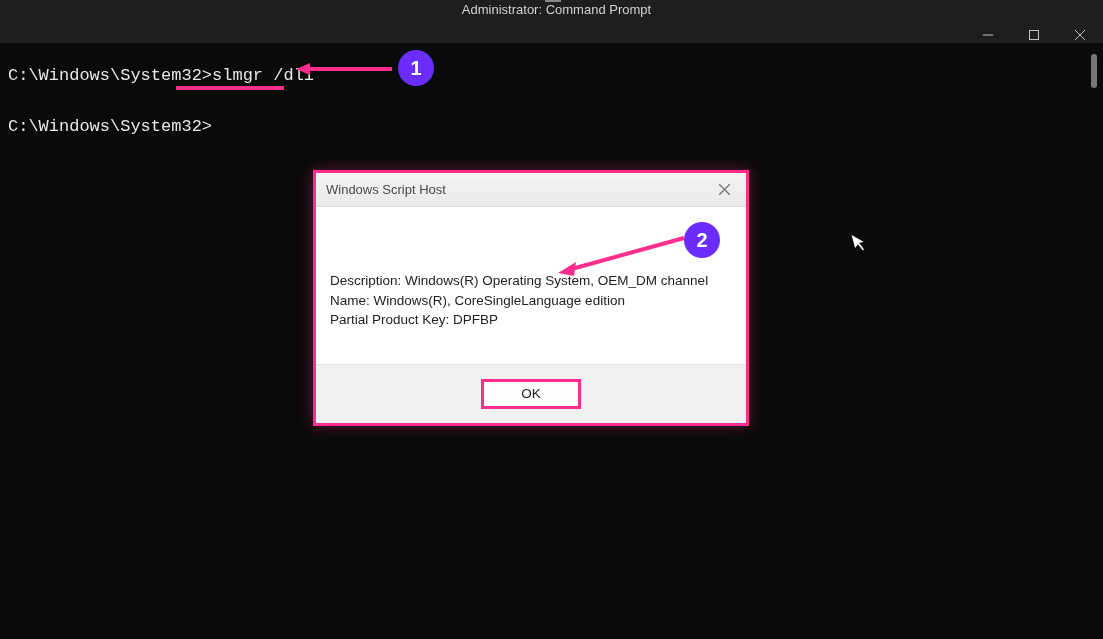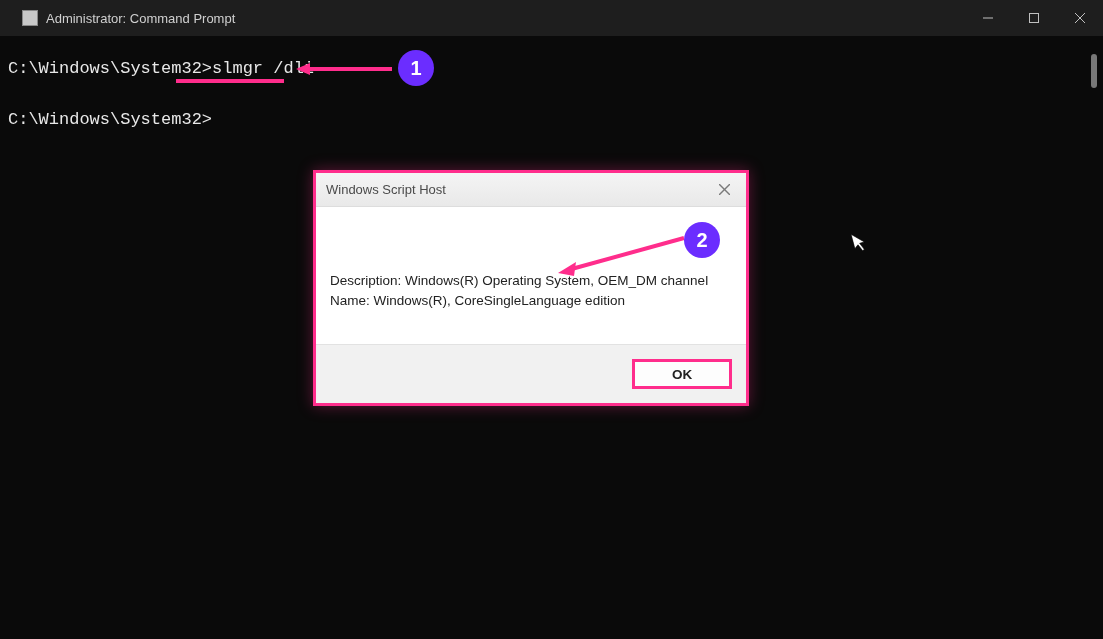--- a/index.html
+++ b/index.html
@@ -5,27 +5,28 @@
   * { margin: 0; padding: 0; box-sizing: border-box; }
   body {
     width: 1103px;
     height: 639px;
     background: #0a0a0a;
     font-family: "Segoe UI", Tahoma, sans-serif;
     overflow: hidden;
     position: relative;
   }
   .titlebar {
-    height: 36px;
+    height: 43px;
     background: #1e1e1e;
     display: flex;
     align-items: center;
-    padding-left: 22px;
+    padding-left: 10px;
     color: #d0d0d0;
     font-size: 13px;
+    flex-direction: column;
   }
   .titlebar-icon {
     width: 16px;
     height: 16px;
     background: #c8c8c8;
     margin-right: 8px;
     display: inline-block;
     border: 1px solid #888;
   }
   .window-controls {
@@ -134,23 +135,22 @@
     background: #fff;
     padding: 64px 14px 34px 14px;
     font-size: 13.5px;
     color: #222;
     line-height: 1.45;
   }
   .dialog-footer {
     background: #f1f1f1;
     padding: 14px;
     display: flex;
-    justify-content: flex-end;
+    justify-content: center;
     border-top: 1px solid #e2e2e2;
-    font-weight: bold;
   }
   .ok-btn {
     width: 100px;
     height: 30px;
     background: #fdfdfd;
     border: 3px solid #ff2d8c;
     color: #222;
     font-size: 13.5px;
     cursor: pointer;
     display: flex;
@@ -214,20 +214,21 @@
     <div class="dialog-close">
       <svg width="11" height="11" viewBox="0 0 11 11">
           <line x1="0" y1="0" x2="11" y2="11" stroke="#7a7a7a" stroke-width="1.4"></line>
           <line x1="11" y1="0" x2="0" y2="11" stroke="#7a7a7a" stroke-width="1.4"></line>
         </svg>
     </div>
   </div>
   <div class="dialog-body">
     <div>Description: Windows(R) Operating System, OEM_DM channel</div>
     <div>Name: Windows(R), CoreSingleLanguage edition</div>
+    <div>Partial Product Key: DPFBP</div>
   </div>
   <div class="dialog-footer">
     <div class="ok-btn">OK</div>
   </div>
 </div>
 
 <svg class="annotation-arrow-2" viewBox="0 0 136 44">
   <line x1="130" y1="6" x2="14" y2="38" stroke="#ff2d8c" stroke-width="4"></line>
   <polygon points="4,41 22,30 20,44" fill="#ff2d8c"></polygon>
 </svg>

